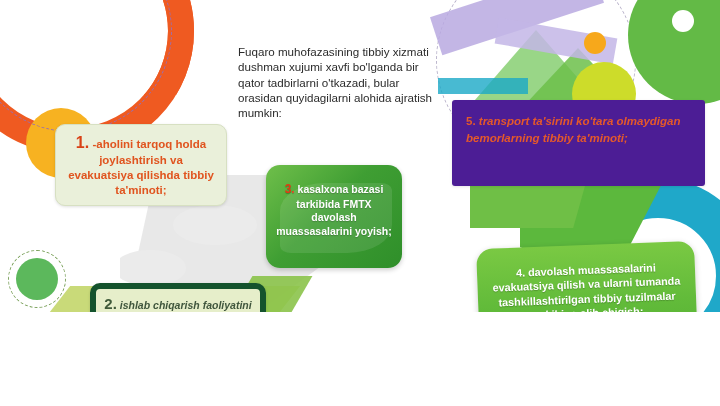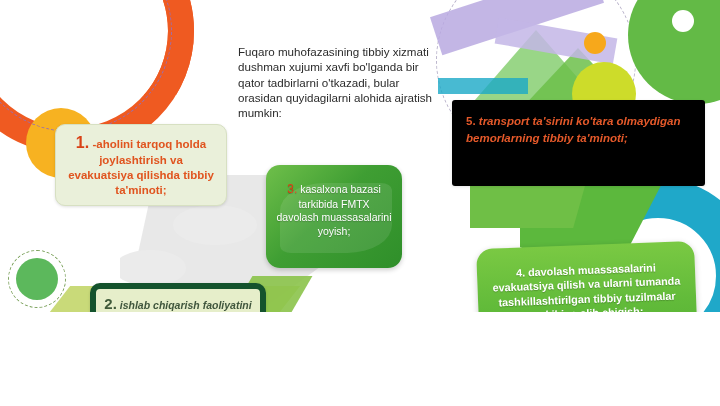--- a/index.html
+++ b/index.html
@@ -228,41 +228,41 @@
   }
   .box1 .num {
     font-size: 16px;
     color: #d94216;
     font-weight: bold;
   }
 
   .box5 {
     left: 452px; top: 100px;
     width: 253px; height: 86px;
-    background: #000000;
+    background: #4c1d95;
     border-radius: 3px;
     padding: 13px 14px 0 14px;
     color: #e5592a;
     font-style: italic;
     font-weight: bold;
     font-size: 11.5px;
     line-height: 1.45;
     box-shadow: 0 1px 3px rgba(0,0,0,.10);
   }
   .box5 .num { font-style: normal; }
 
   .box3 {
     left: 266px; top: 165px;
     width: 136px; height: 103px;
     background: linear-gradient(135deg,#6fbf4a 0%, #3f9e33 45%, #2f8f2a 100%);
     border-radius: 14px;
     padding: 17px 10px 0 10px;
     text-align: center;
     color: #ffffff;
-    font-weight: normal;
+    font-weight: bold;
     font-size: 10.5px;
     line-height: 1.3;
     box-shadow: 0 2px 5px rgba(0,0,0,.20);
     text-shadow: 0 1px 1px rgba(0,0,0,.25);
   }
   .box3 .num { color: #e23a12; font-size: 12px; }
   .box3 .leaf {
     position: absolute;
     left: 14px; top: 18px;
     width: 112px; height: 70px;

